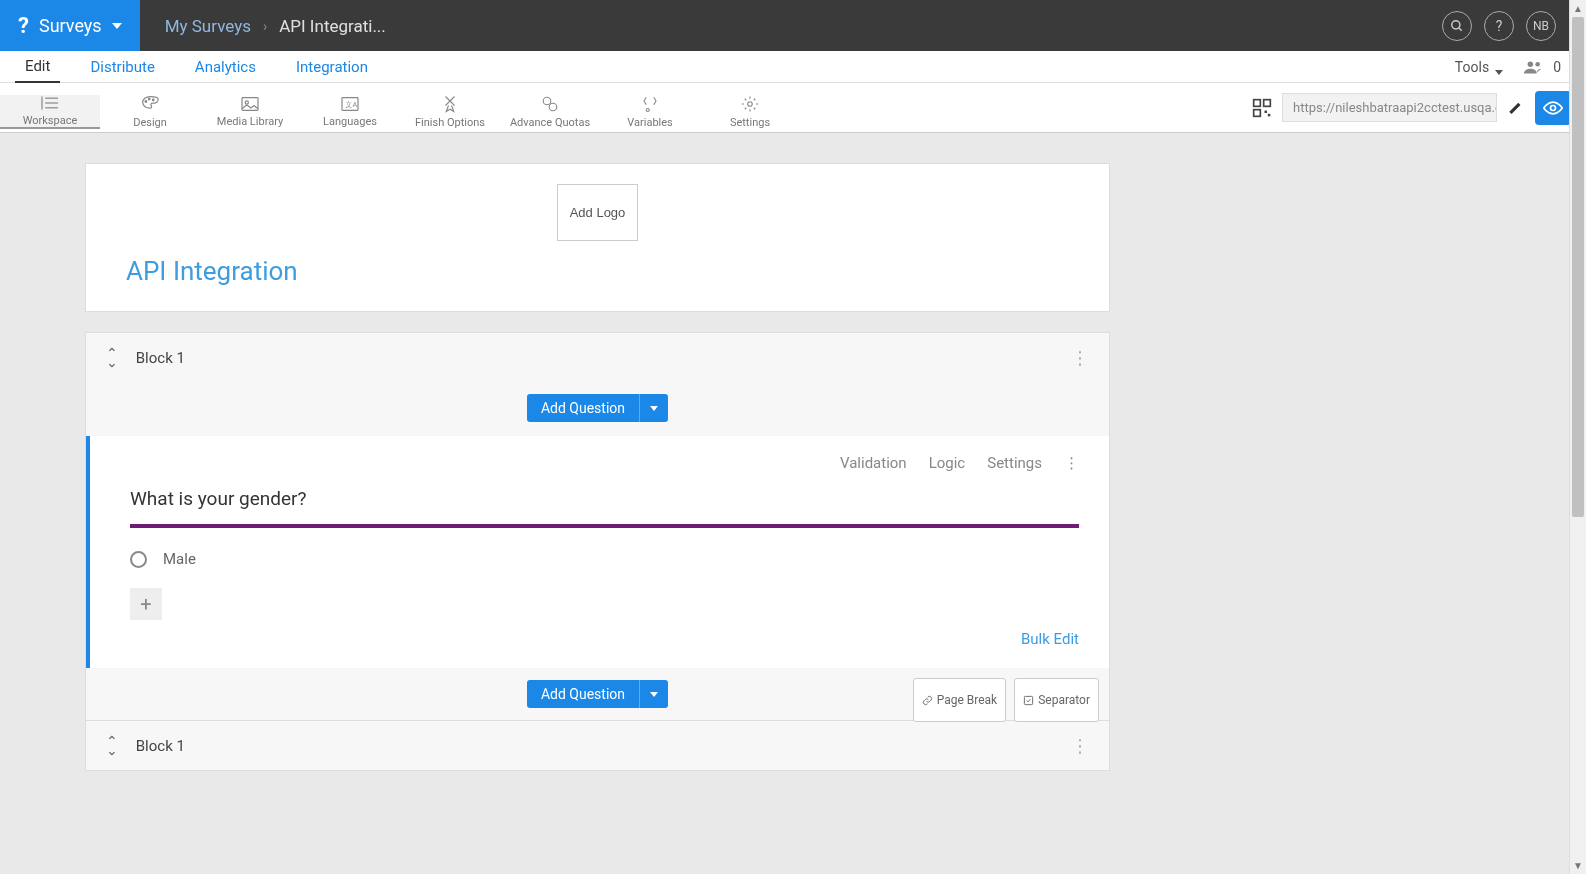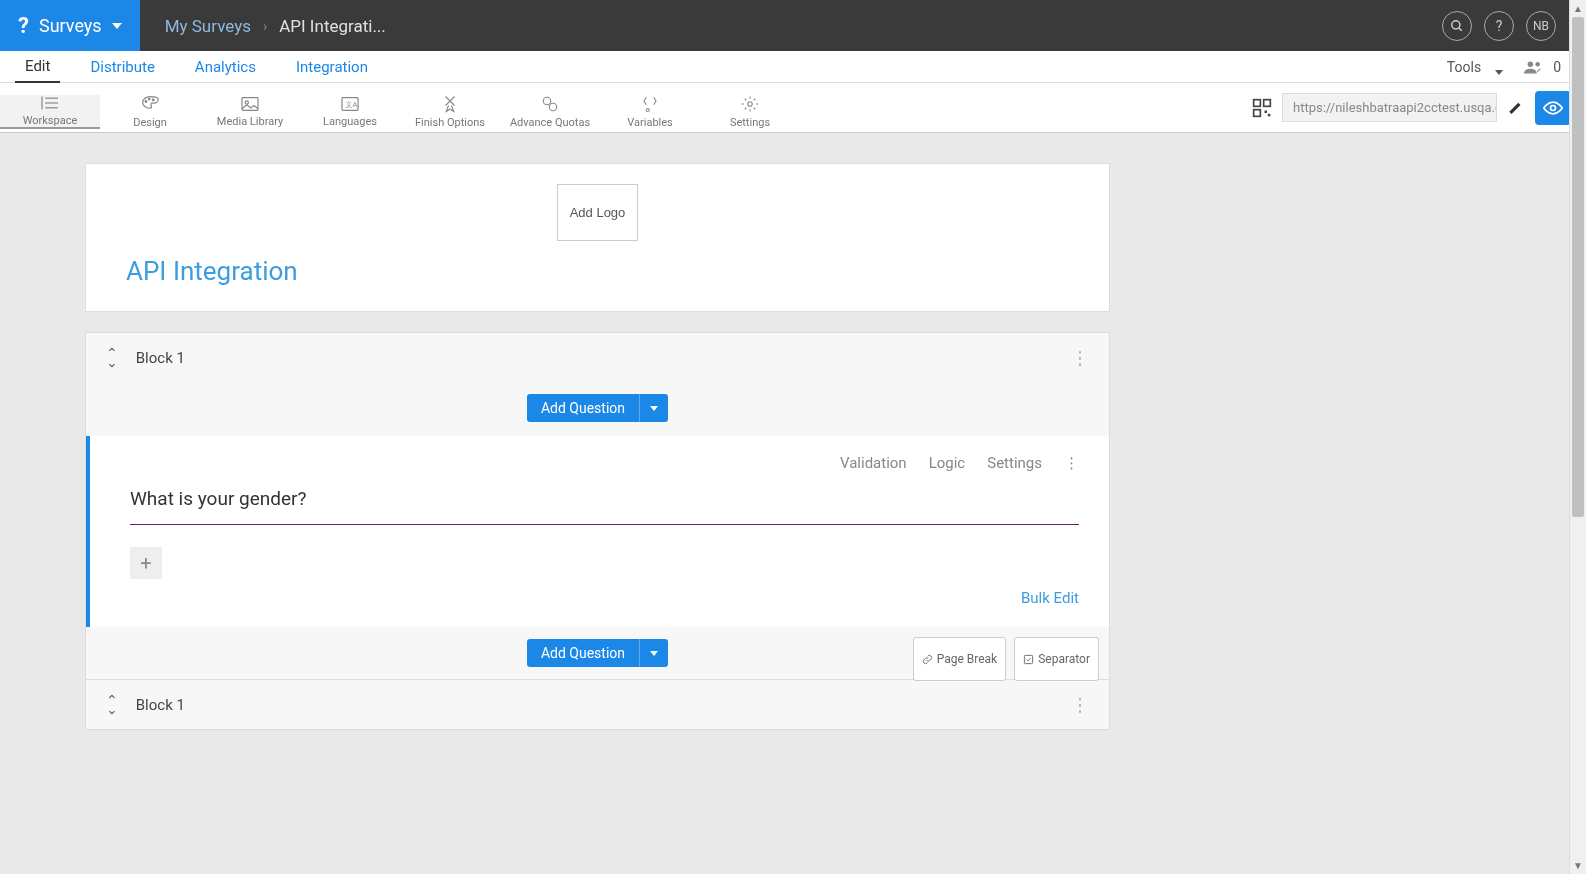--- a/index.html
+++ b/index.html
@@ -17,21 +17,21 @@
 .breadcrumb-current { color: #e0e0e0; }
 .header-right { margin-left: auto; display: flex; align-items: center; gap: 12px; padding-right: 30px; }
 .icon-circle { width: 30px; height: 30px; border: 1.5px solid #aaa; border-radius: 50%; display: flex; align-items: center; justify-content: center; color: #ccc; cursor: pointer; font-size: 14px; }
 .avatar-badge { width: 30px; height: 30px; border: 1.5px solid #aaa; border-radius: 50%; display: flex; align-items: center; justify-content: center; color: #ccc; font-size: 12px; cursor: pointer; }
 
 
 .nav-tabs { height: 32px; background: #fff; display: flex; align-items: center; padding: 0 15px; border-bottom: 1px solid #ddd; }
 .nav-tab { color: #1b87e6; font-size: 15px; padding: 6px 10px; cursor: pointer; margin-right: 20px; }
 .nav-tab.active { color: #333; border-bottom: 2px solid #333; }
 .nav-right { margin-left: auto; display: flex; align-items: center; gap: 20px; padding-right: 10px; }
-.tools { color: #555; font-size: 14px; cursor: pointer; display: flex; align-items: flex-end; gap: 14px; }
+.tools { color: #555; font-size: 14px; cursor: pointer; display: flex; align-items: flex-end; gap: 6px; }
 .tools .caret-dark { width: 0; height: 0; border-left: 4px solid transparent; border-right: 4px solid transparent; border-top: 5px solid #555; }
 .respondent-count { display: flex; align-items: center; gap: 8px; color: #555; font-size: 14px; }
 
 
 .toolbar { height: 50px; background: #fff; border-bottom: 1px solid #ccc; display: flex; align-items: center; }
 .tool-item { display: flex; flex-direction: column; align-items: center; justify-content: center; width: 100px; height: 34px; cursor: pointer; color: #777; font-size: 11px; gap: 3px; margin-top: 8px; }
 .tool-item.active { background: #f2f2f2; border-bottom: 2px solid #999; }
 .tool-icon { font-size: 16px; color: #888; }
 .toolbar-right { margin-left: auto; display: flex; align-items: center; gap: 10px; padding-right: 15px; }
 .qr-icon { width: 20px; height: 20px; cursor: pointer; color: #555;}
@@ -55,21 +55,21 @@
 
 .add-question-row { text-align: center; padding: 12px 0; }
 .add-question-btn { display: inline-flex; }
 .aq-main { background: #1b87e6; color: #fff; padding: 6px 14px; font-size: 14px; border-radius: 3px 0 0 3px; cursor: pointer; }
 .aq-caret { background: #1b87e6; color: #fff; padding: 6px 10px; border-left: 1px solid rgba(255,255,255,0.3); border-radius: 0 3px 3px 0; cursor: pointer; display: flex; align-items: center; }
 .aq-caret .tri { width: 0; height: 0; border-left: 4px solid transparent; border-right: 4px solid transparent; border-top: 5px solid #fff; }
 
 .question-card { background: #fff; border-left: 4px solid #1b87e6; padding: 18px 30px 20px 40px; margin-top: 2px; }
 .q-actions { display: flex; justify-content: flex-end; gap: 22px; color: #888; font-size: 15px; margin-bottom: 15px; }
 .q-actions span { cursor: pointer; }
-.q-title { font-size: 19px; color: #333; padding-bottom: 14px; border-bottom: 1px solid #701a75; margin-bottom: 22px; }
+.q-title { font-size: 19px; color: #333; padding-bottom: 14px; border-bottom: 4px solid #701a75; margin-bottom: 22px; }
 .option-row { display: flex; align-items: center; gap: 16px; margin-bottom: 20px; }
 .radio { width: 17px; height: 17px; border: 2px solid #888; border-radius: 50%; cursor: pointer; flex-shrink: 0; }
 .option-label { color: #666; font-size: 15px; }
 .add-option { width: 32px; height: 32px; background: #eee; display: flex; align-items: center; justify-content: center; cursor: pointer; color: #888; font-size: 20px; margin-top: 8px; }
 .bulk-edit { text-align: right; color: #3d9de0; font-size: 15px; cursor: pointer; margin-top: 10px; }
 
 .between-blocks { position: relative; text-align: center; padding: 12px 0; }
 .break-sep { position: absolute; right: 10px; top: 10px; display: flex; gap: 8px; }
 .chip { background: #fff; border: 1px solid #ccc; border-radius: 3px; padding: 14px 8px; font-size: 12px; color: #666; cursor: pointer; display: flex; align-items: center; gap: 4px; }
 
@@ -244,20 +244,24 @@
       </div>
 
       <div class="question-card">
         <div class="q-actions">
           <span>Validation</span>
           <span>Logic</span>
           <span>Settings</span>
           <span>⋮</span>
         </div>
         <div class="q-title">What is your gender?</div>
+        <div class="option-row">
+          <span class="radio"></span>
+          <span class="option-label">Male</span>
+        </div>
         <div class="add-option">+</div>
         <div class="bulk-edit">Bulk Edit</div>
       </div>
 
       <div class="between-blocks">
         <div class="add-question-btn">
           <span class="aq-main">Add Question</span>
           <span class="aq-caret">
               <span class="tri"></span>
             </span>

